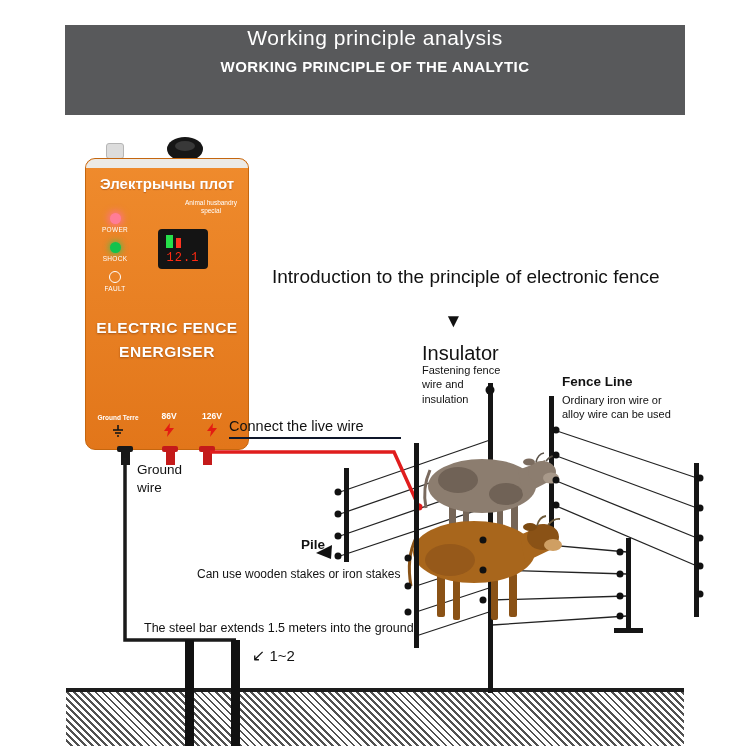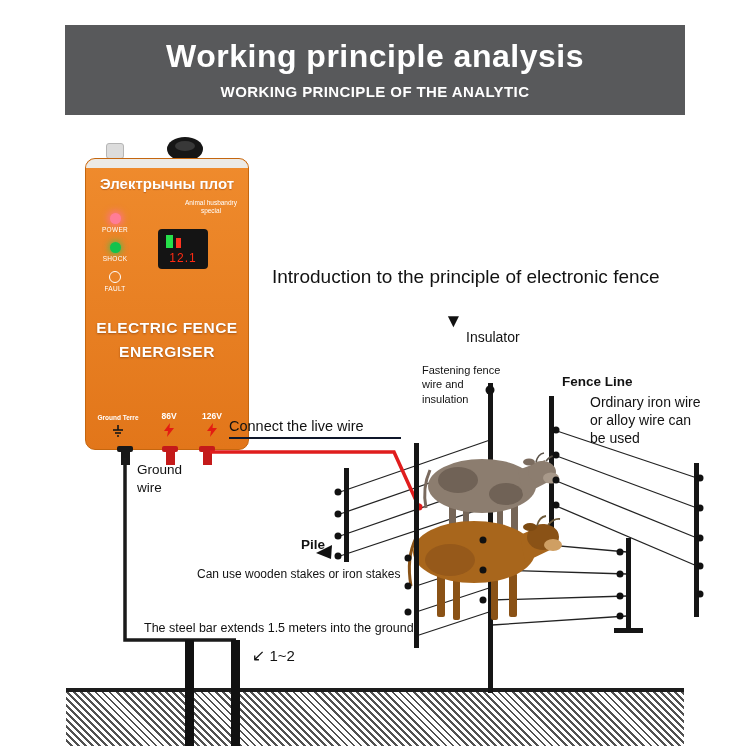--- a/index.html
+++ b/index.html
@@ -2,21 +2,21 @@
 <html><head>
 <meta charset="utf-8">
 <style>
   html,body{margin:0;padding:0;background:#fff;}
   .page{position:relative;width:750px;height:750px;background:#ffffff;overflow:hidden;
         font-family:"Liberation Sans","DejaVu Sans",sans-serif;color:#141414;}
 
   
   .banner{position:absolute;left:65px;top:25px;width:620px;height:90px;background:#58595b;
           color:#fff;text-align:center;z-index:2;}
-  .banner-title{padding-top:13px;font-size:32px;font-weight:bold;letter-spacing:.5px;}
+  .banner-title{padding-top:1px;font-size:21px;font-weight:normal;letter-spacing:.5px;}
   .banner-subtitle{margin-top:8px;font-size:15px;font-weight:bold;letter-spacing:.4px;}
 
   
   .ground-band{position:absolute;left:66px;top:688px;width:618px;height:54px;z-index:1;
     border-top:4px solid #1d1d1d;
     background:repeating-linear-gradient(45deg,#ffffff 0px,#ffffff 3px,#515151 3px,#515151 5px);}
 
   
   .knob{position:absolute;left:167px;top:137px;width:36px;height:24px;background:#161616;
         border-radius:50%;z-index:2;}
@@ -36,21 +36,21 @@
   .led-dot{width:11px;height:11px;border-radius:50%;margin:0 auto;}
   .led-power{background:#ff7d97;box-shadow:0 0 7px 2px rgba(255,110,150,.85);}
   .led-shock{background:#12c24d;box-shadow:0 0 6px 1px rgba(30,200,90,.75);}
   .led-fault{background:transparent;border:1.5px solid #fff;width:10px;height:10px;}
   .led-label{font-size:6.5px;color:#fff;margin-top:2px;letter-spacing:.3px;}
   .display{position:absolute;left:72px;top:70px;width:50px;height:40px;background:#141414;
            border-radius:4px;}
   .bar-green{position:absolute;left:8px;top:6px;width:7px;height:13px;background:#26e04a;}
   .bar-red{position:absolute;left:18px;top:9px;width:5px;height:10px;background:#ff3320;}
   .disp-val{position:absolute;left:0;right:0;bottom:4px;text-align:center;color:#ff2a12;
-            font-family:Liberation Sans, sans-serif;font-size:12px;letter-spacing:1px;}
+            font-family:Liberation Mono, monospace;font-size:12px;letter-spacing:1px;}
   .device-name1{position:absolute;left:0;right:0;top:160px;text-align:center;color:#fff;
                 font-weight:bold;font-size:15.5px;letter-spacing:.5px;text-shadow:0 1px 2px rgba(100,40,0,.5);}
   .device-name2{position:absolute;left:0;right:0;top:184px;text-align:center;color:#fff;
                 font-weight:bold;font-size:15.5px;letter-spacing:.5px;text-shadow:0 1px 2px rgba(100,40,0,.5);}
   .tl{position:absolute;bottom:28px;color:#fff;font-weight:bold;text-align:center;}
   .tl1{left:6px;width:52px;font-size:6.5px;}
   .tl2{left:66px;width:34px;font-size:8.5px;}
   .tl3{left:104px;width:44px;font-size:8.5px;margin-top:16px;}
   .ticon{position:absolute;bottom:8px;text-align:center;}
   .ticon1{left:6px;width:52px;}
@@ -65,24 +65,24 @@
   .term-red .cap,.term-red .stem{background:#c41a1a;}
   .t1{left:117px;top:446px;} .t2{left:162px;top:446px;} .t3{left:199px;top:446px;}
 
   
   .scene{position:absolute;left:0;top:0;width:750px;height:750px;z-index:5;pointer-events:none;}
 
   
   .lbl{position:absolute;z-index:10;color:#121212;}
   .lbl-intro{left:272px;top:266px;font-size:19px;}
   .insulator-pointer{left:444px;top:310px;font-size:19px;color:#111;}
-  .lbl-insulator{left:422px;top:329px;font-size:14px;margin-left:44px;}
+  .lbl-insulator{left:422px;top:342px;font-size:20px;}
   .lbl-insulator-desc{left:422px;top:363px;width:82px;font-size:11px;line-height:1.3;}
   .lbl-fenceline{left:562px;top:374px;font-size:13.5px;font-weight:bold;}
-  .lbl-fenceline-desc{left:590px;top:393px;width:112px;font-size:14px;line-height:1.3;}
+  .lbl-fenceline-desc{left:562px;top:393px;width:112px;font-size:11px;line-height:1.3;}
   .lbl-livewire{left:229px;top:418px;width:172px;font-size:14.5px;border-bottom:2px solid #0f172a;
                 padding-bottom:3px;}
   .lbl-groundwire{left:137px;top:461px;width:62px;font-size:13.5px;line-height:1.35;}
   .lbl-pile{left:301px;top:537px;font-size:13.5px;font-weight:bold;}
   .lbl-pile-desc{left:197px;top:567px;font-size:12px;white-space:nowrap;}
   .lbl-steel{left:144px;top:621px;font-size:12.5px;white-space:nowrap;}
   .lbl-depth{left:252px;top:646px;font-size:15px;}
   .lbl-depth .arr{font-size:16px;margin-right:4px;}
 </style>
 </head>

